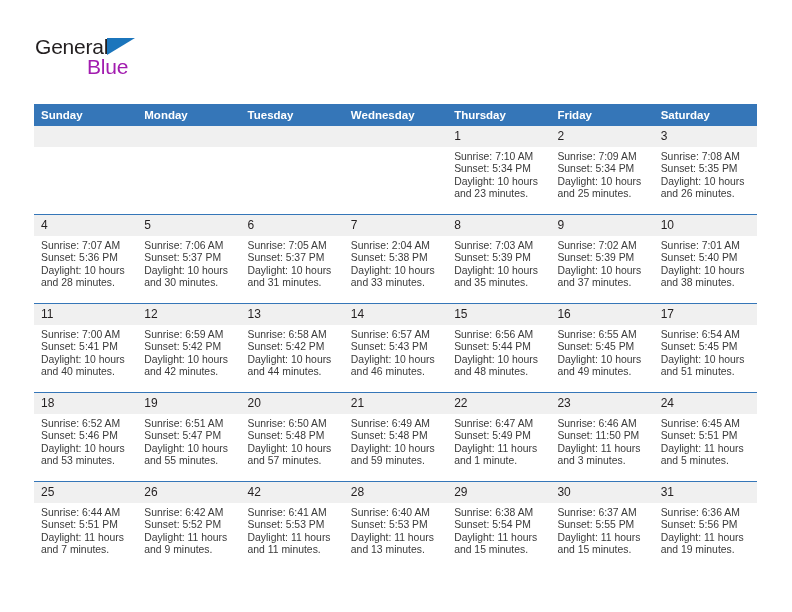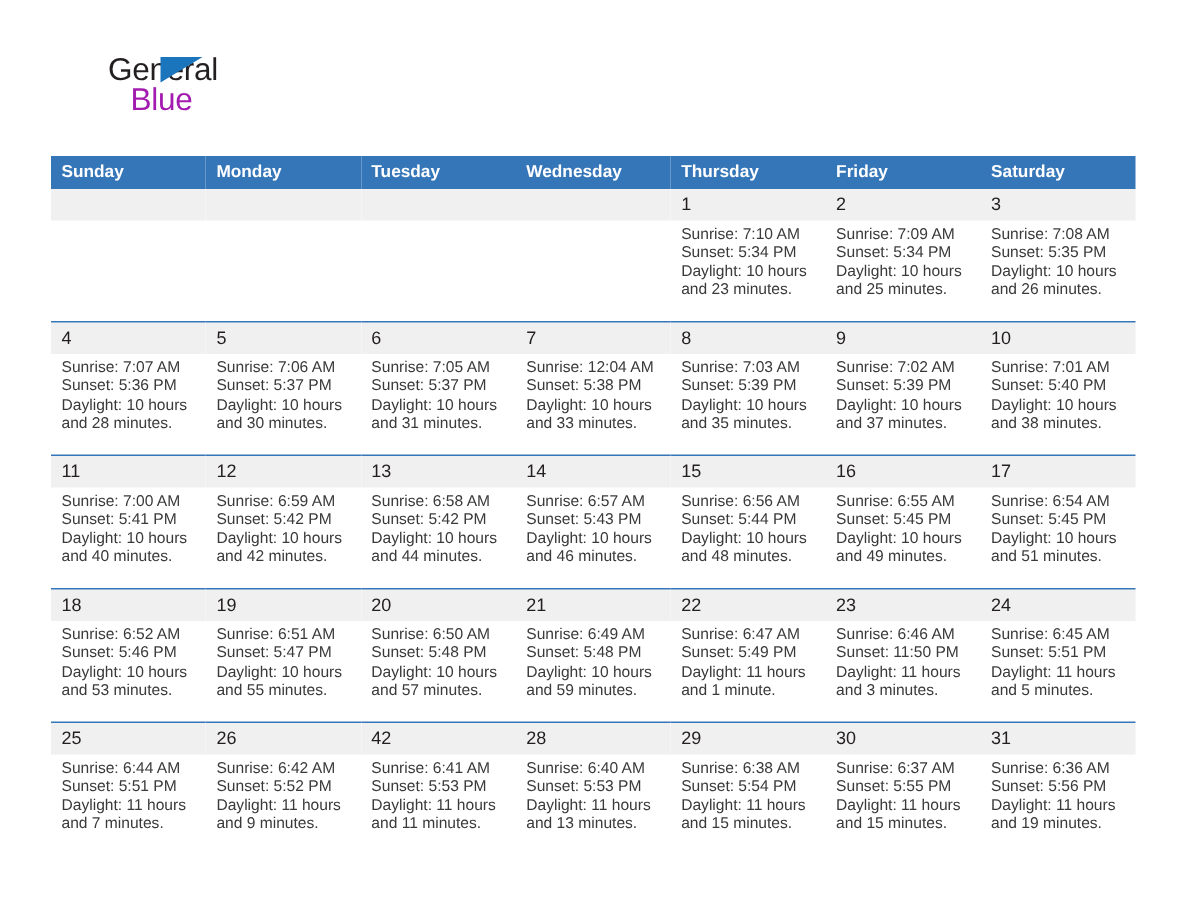--- a/index.html
+++ b/index.html
@@ -38,21 +38,20 @@
     height: 52px;
   }
   .logo-general {
     position: absolute;
     left: 0;
     top: 0;
     font-size: 21px;
     letter-spacing: -0.2px;
     color: #231f20;
     font-family: "Liberation Sans", sans-serif;
-    margin-left: 37px;
   }
   .logo-tri {
     position: absolute;
     left: 72px;
     top: 3px;
     width: 0;
     height: 0;
     border-left: 28px solid #1b75bc;
     border-bottom: 17px solid transparent;
   }
@@ -260,21 +259,21 @@
                 <div>Sunrise: 7:05 AM</div>
                 <div>Sunset: 5:37 PM</div>
                 <div class="wrapline">Daylight: 10 hours and 31 minutes.</div>
               </div>
             </div>
           </td>
           <td>
             <div class="daycell">
               <div class="daynum">7</div>
               <div class="dayinfo">
-                <div>Sunrise: 12:04 AM</div>
+                <div>Sunrise: 2:04 AM</div>
                 <div>Sunset: 5:38 PM</div>
                 <div class="wrapline">Daylight: 10 hours and 33 minutes.</div>
               </div>
             </div>
           </td>
           <td>
             <div class="daycell">
               <div class="daynum">8</div>
               <div class="dayinfo">
                 <div>Sunrise: 7:03 AM</div>

